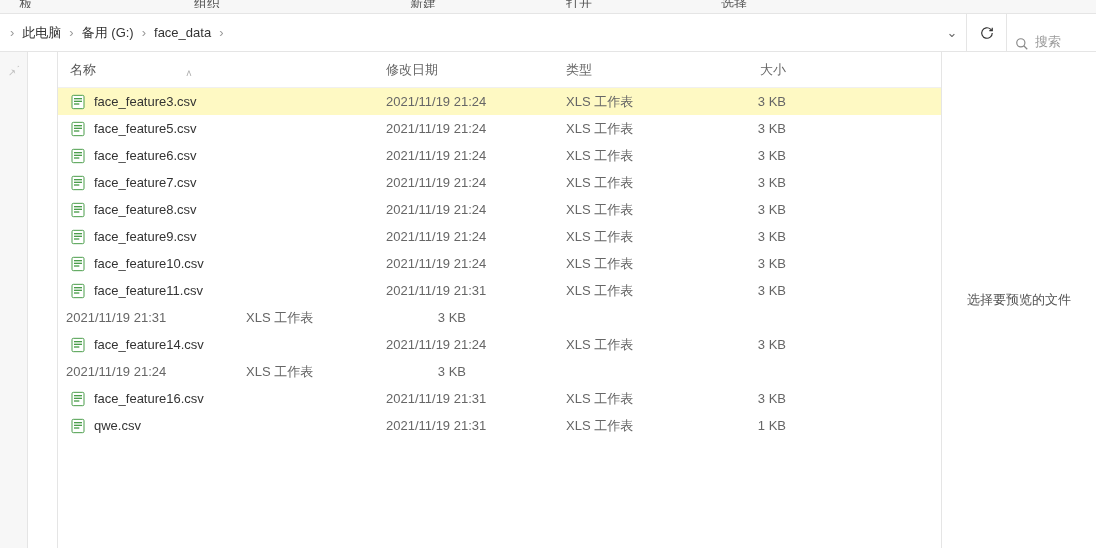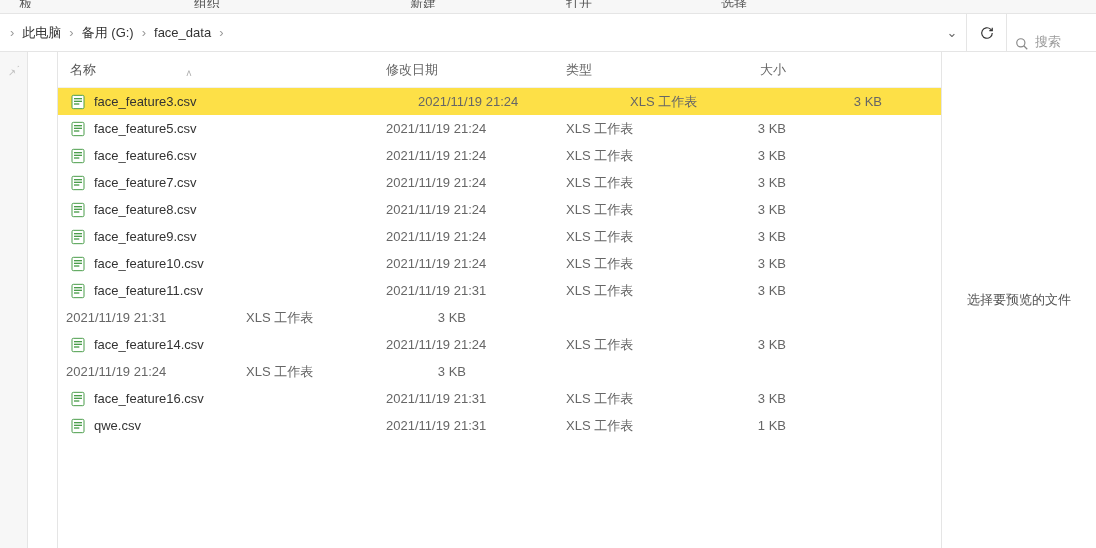--- a/index.html
+++ b/index.html
@@ -26,21 +26,21 @@
     .file-list { flex: 1; }
     .columns { display: flex; height: 36px; align-items: center; border-bottom: 1px solid #f0f0f0; color: #555; }
     .col-name { width: 320px; padding-left: 12px; display:flex; align-items:flex-end; }
     .col-date { width: 180px; padding-left: 8px; }
     .col-type { width: 150px; padding-left: 8px; }
     .col-size { width: 90px; padding-right: 12px; text-align: right; }
     .sort-arrow { margin-left: 90px; color: #aaa; font-size: 10px; }
     
     .rows { }
     .row { display: flex; height: 27px; align-items: center; }
-    .row.selected { background: #fde047; gap: 32px; }
+    .row.selected { background: #fef9c3; }
     .row .col-name { display: flex; align-items: center; }
     .file-icon { width: 16px; height: 16px; margin-right: 8px; display:inline-flex; align-items:center; justify-content:center; }
     .file-icon svg { width: 16px; height: 16px; }
     .col-date, .col-type, .col-size { color: #666; }
     
     .preview-pane { width: 155px; border-left: 1px solid #e5e5e5; display: flex; align-items: center; justify-content: center; color: #555; font-size: 13px; padding: 0 4px; text-align: center; }
   </style>
 </head>
 <body>
 

